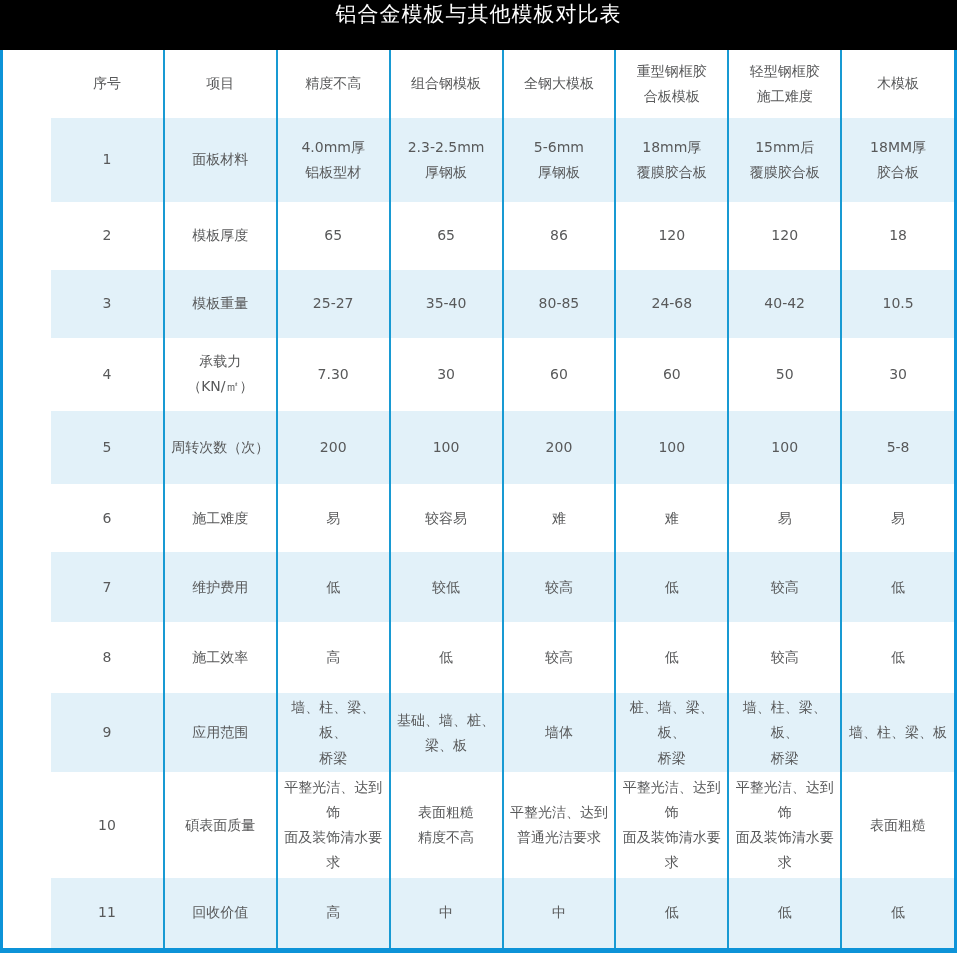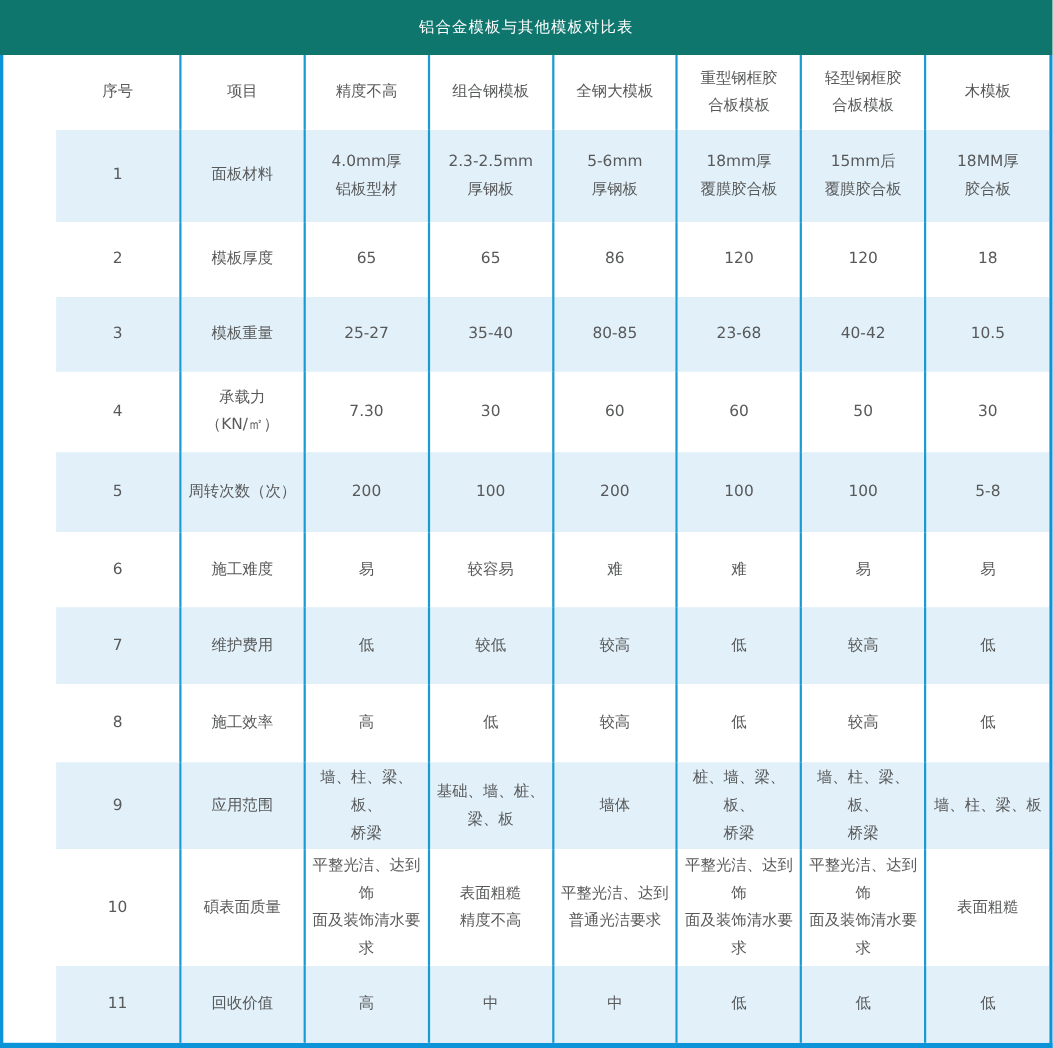--- a/index.html
+++ b/index.html
@@ -10,26 +10,26 @@
   }
   .page {
     width: 957px;
     height: 953px;
     box-sizing: border-box;
     background: #ffffff;
   }
   .titlebar {
     width: 957px;
     height: 50px;
-    background: #0f766e;
+    background: #000000;
     color: #ffffff;
     display: flex;
-    align-items: center;
+    align-items: flex-start;
     justify-content: center;
-    font-size: 14px;
+    font-size: 21px;
     letter-spacing: 1px;
   }
   .table-area {
     box-sizing: border-box;
     width: 957px;
     height: 903px;
     border-left: 3px solid #0d93d8;
     border-right: 3px solid #0d93d8;
     border-bottom: 5px solid #0d93d8;
     background: #ffffff;
@@ -83,21 +83,21 @@
       <thead>
         <tr>
           <th>序号</th>
           <th>项目</th>
           <th>精度不高</th>
           <th>组合钢模板</th>
           <th>全钢大模板</th>
           <th>重型钢框胶
 合板模板</th>
           <th>轻型钢框胶
-合板模板</th>
+施工难度</th>
           <th>木模板</th>
         </tr>
       </thead>
       <tbody>
         <tr>
           <td>1</td>
           <td>面板材料</td>
           <td>4.0mm厚
 铝板型材</td>
           <td>2.3-2.5mm
@@ -120,21 +120,21 @@
           <td>120</td>
           <td>120</td>
           <td>18</td>
         </tr>
         <tr>
           <td>3</td>
           <td>模板重量</td>
           <td>25-27</td>
           <td>35-40</td>
           <td>80-85</td>
-          <td>23-68</td>
+          <td>24-68</td>
           <td>40-42</td>
           <td>10.5</td>
         </tr>
         <tr>
           <td>4</td>
           <td>承载力
 （KN/㎡）</td>
           <td>7.30</td>
           <td>30</td>
           <td>60</td>

